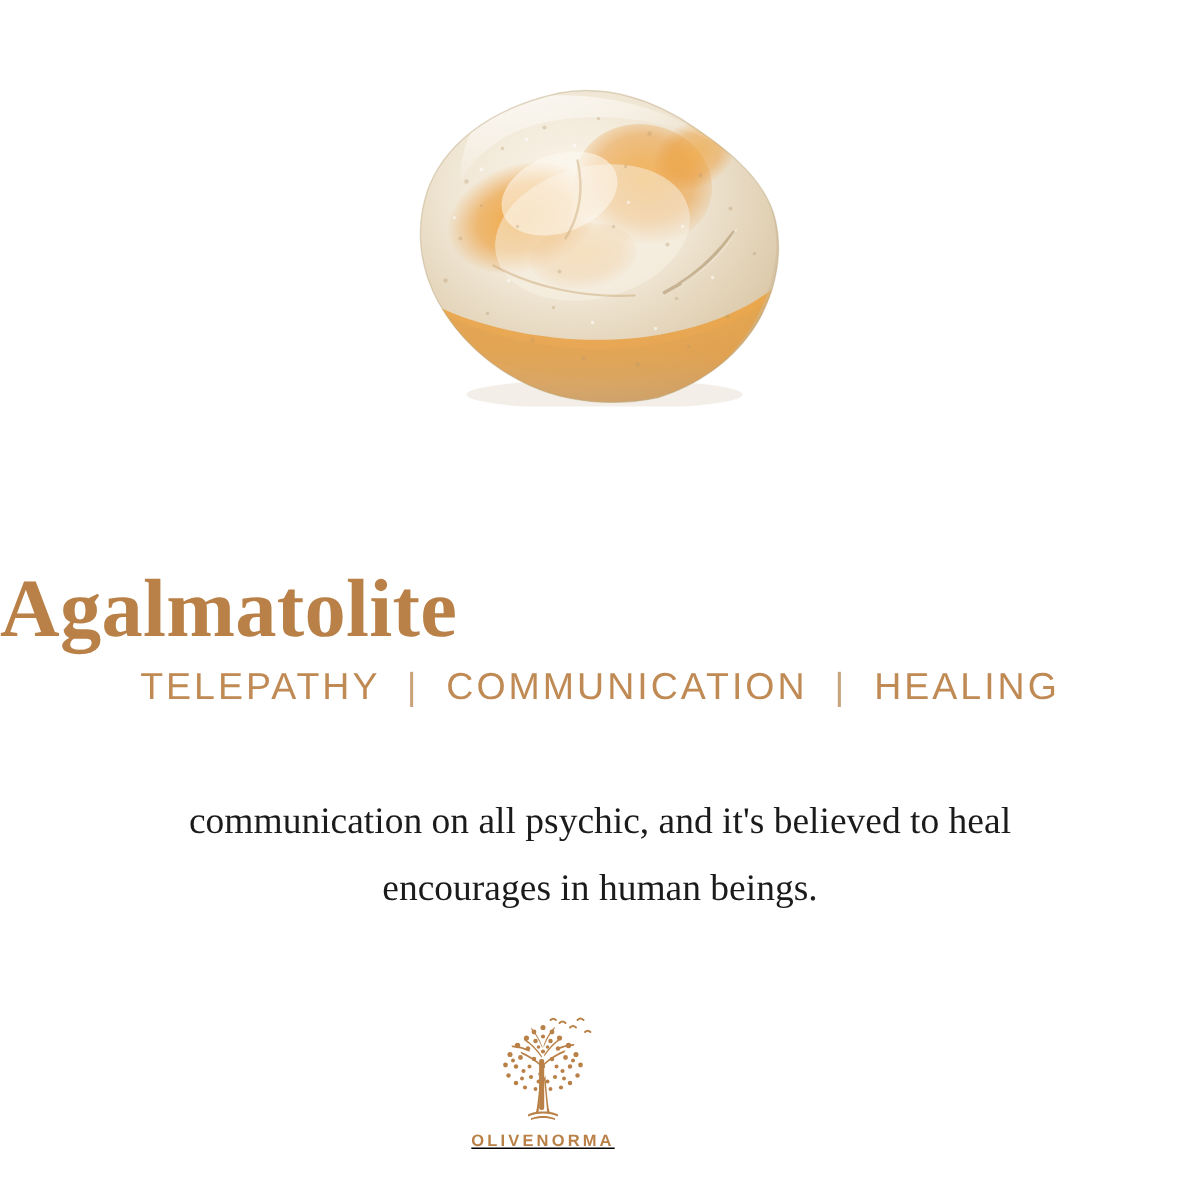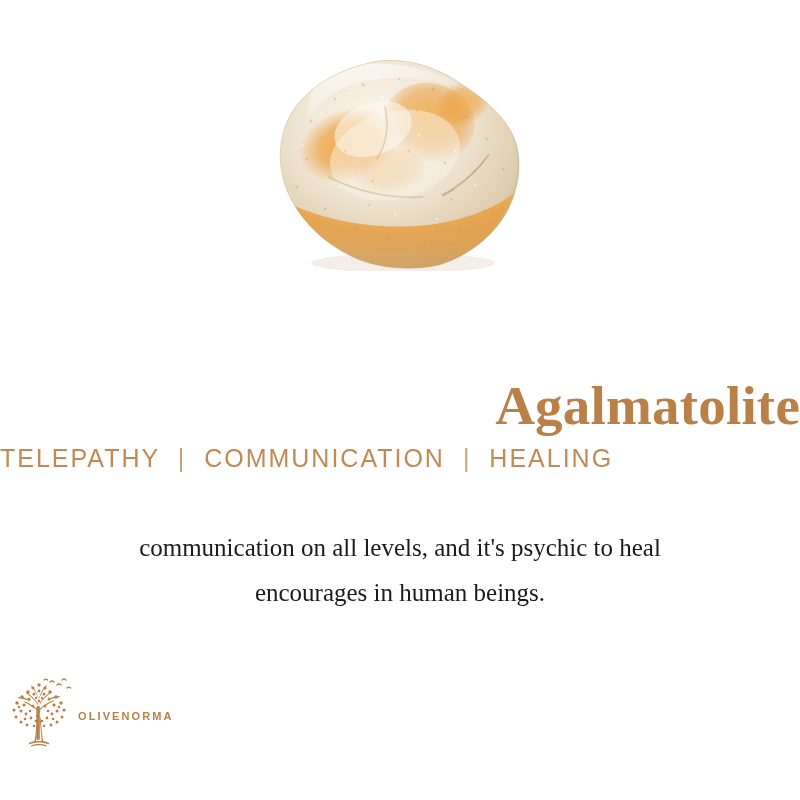--- a/index.html
+++ b/index.html
@@ -32,36 +32,37 @@
     justify-content: center;
   }
   #stone-svg { display: block; }
 
   
   #title {
     position: absolute;
     left: 0;
     top: 338px;
     width: 800px;
-    text-align: right;
+    text-align: left;
     font-family: "Liberation Serif", "DejaVu Serif", serif;
     font-weight: 700;
     font-size: 55px;
     line-height: 1.12;
     letter-spacing: 0.2px;
     color: #b98148;
     white-space: nowrap;
   }
 
   
   #keywords {
     position: absolute;
     left: 0;
     top: 444px;
     width: 800px;
+    text-align: center;
     font-family: "Liberation Sans", "DejaVu Sans", sans-serif;
     font-weight: 300;
     font-size: 25px;
     letter-spacing: 2.0px;
     color: #c08a55;
     white-space: nowrap;
   }
   #keywords .kw-sep {
     display: inline-block;
     padding: 0 9px;
@@ -83,22 +84,23 @@
   }
   #description .desc-line { display: block; white-space: nowrap; }
 
   
   #logo {
     position: absolute;
     left: 0;
     top: 676px;
     width: 724px;
     display: flex;
-    flex-direction: row;
+    flex-direction: column;
     align-items: center;
+    text-decoration: underline;
   }
   #logo-mark { display: block; }
   #logo-wordmark {
     margin-top: 3px;
     font-family: "Liberation Sans", "DejaVu Sans", sans-serif;
     font-size: 11px;
     font-weight: 700;
     letter-spacing: 2.1px;
     color: #b98148;
   }
@@ -234,21 +236,21 @@
 
   <div id="keywords">
     <span>TELEPATHY</span>
     <span class="kw-sep">|</span>
     <span>COMMUNICATION</span>
     <span class="kw-sep">|</span>
     <span>HEALING</span>
   </div>
 
   <p id="description">
-    <span class="desc-line">communication on all levels, and it's psychic to heal</span>
+    <span class="desc-line">communication on all psychic, and it's believed to heal</span>
     <span class="desc-line">encourages in human beings.</span>
   </p>
 
   <div id="logo">
     <svg id="logo-mark" width="78" height="76" viewBox="0 0 78 76">
       <g fill="#b98148">
 
         <path d="M37.2 40 C36.6 48 36.0 55 35.0 62 L34.2 66 L36.0 66
                  C36.6 58 37.4 50 38.2 42 Z"></path>
         <path d="M40.6 41 C41.2 49 41.8 56 42.8 63 L43.6 66 L41.8 66

